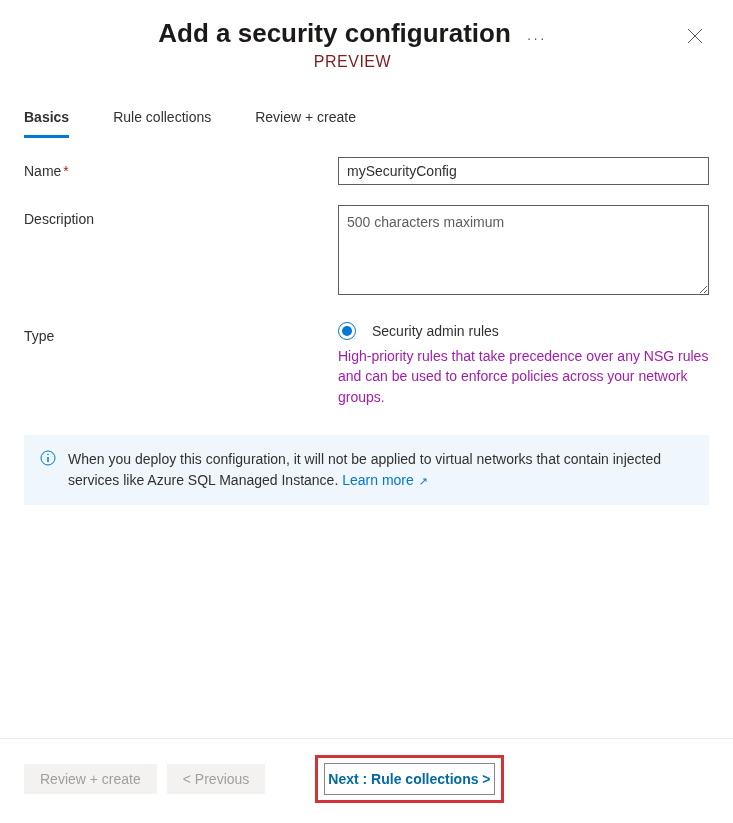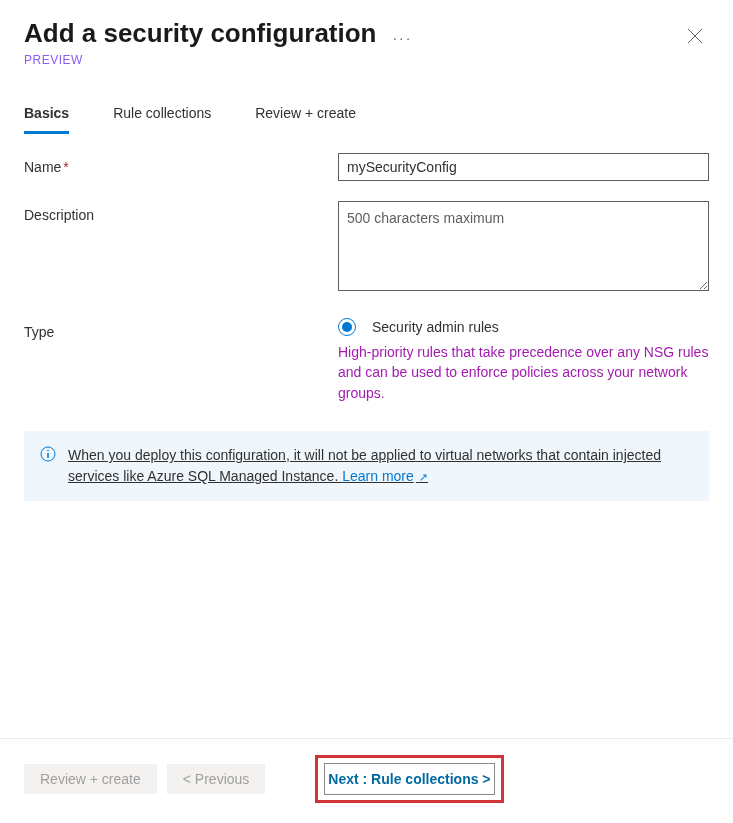--- a/index.html
+++ b/index.html
@@ -10,42 +10,43 @@
       background: #ffffff;
       width: 733px;
       height: 823px;
       position: relative;
     }
     .header {
       padding: 18px 24px 0 24px;
       display: flex;
       align-items: flex-start;
       justify-content: space-between;
+      text-align: center;
     }
     .header-left { flex: 1; }
     .title {
       font-size: 26px;
       font-weight: 600;
       color: #1b1a19;
       line-height: 1.2;
       display: inline-block;
     }
     .more-icon {
       display: inline-block;
       margin-left: 12px;
       color: #605e5c;
       font-size: 14px;
       vertical-align: middle;
       letter-spacing: 2px;
       cursor: pointer;
     }
     .subtitle {
-      font-size: 12px;
+      font-size: 16px;
       letter-spacing: 0.5px;
-      color: #8b5cf6;
+      color: #7f1d1d;
       margin-top: 4px;
     }
     .close-btn {
       background: none;
       border: none;
       cursor: pointer;
       padding: 6px;
       color: #605e5c;
       margin-top: 4px;
     }
@@ -146,21 +147,21 @@
       display: flex;
       gap: 12px;
       align-items: flex-start;
     }
     .info-icon {
       flex-shrink: 0;
       color: #0078d4;
       margin-top: 1px;
     }
     .info-icon svg { width: 16px; height: 16px; }
-    .info-text { color: #323130; line-height: 1.5; text-decoration: underline; }
+    .info-text { color: #323130; line-height: 1.5; }
     .info-link {
       color: #0078d4;
       text-decoration: none;
       cursor: pointer;
     }
     .ext-icon { font-size: 11px; margin-left: 2px; }
     .footer {
       position: absolute;
       bottom: 0;
       left: 0;

